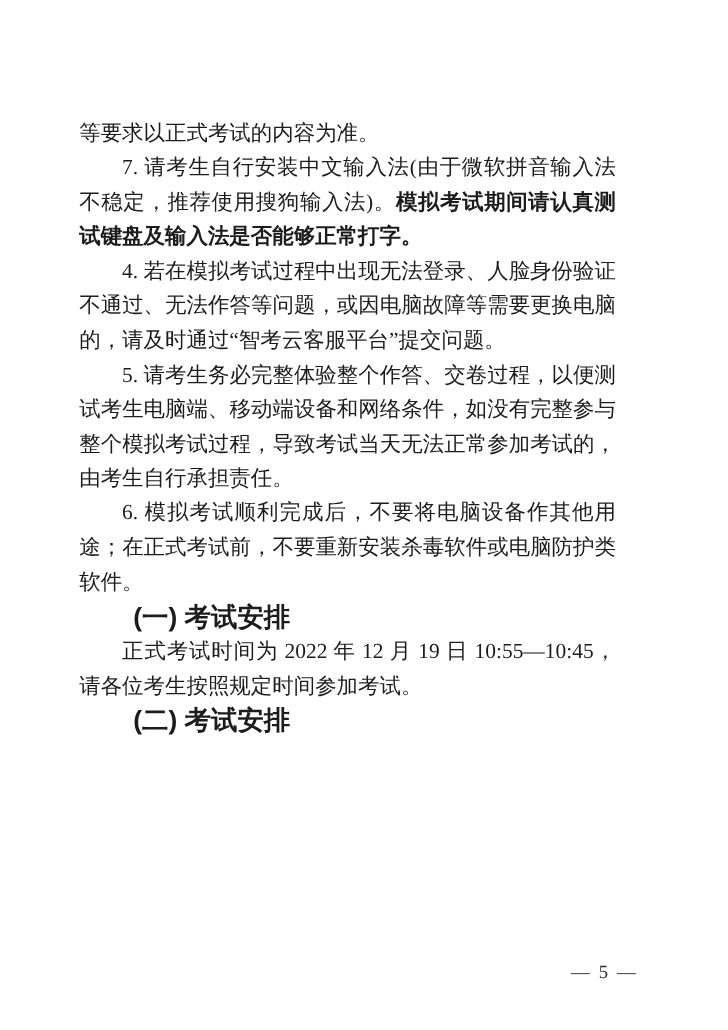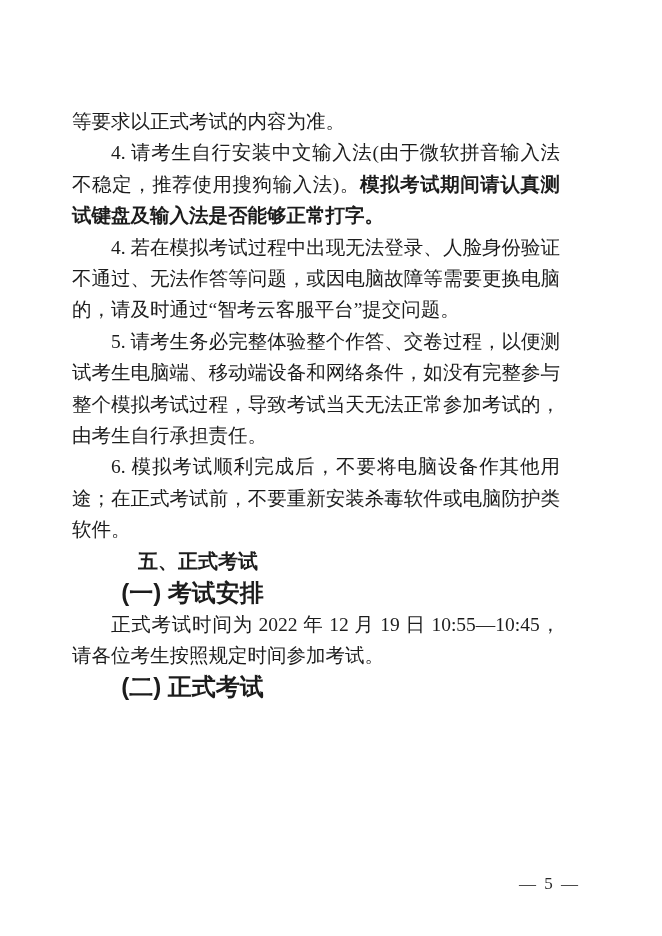--- a/index.html
+++ b/index.html
@@ -59,23 +59,22 @@
     letter-spacing: 2px;
     font-family: "Liberation Serif", "DejaVu Serif", serif;
   }
 </style>
 </head>
 <body>
 
 <div class="page">
   <div class="doc-content" id="doc-content">
       <p class="para noindent"><span class="run">等要求以正式考试的内容为准。</span></p>
-      <p class="para"><span class="run">4. 请考生自行安装中文输入法(由于微软拼音输入法不稳定，推荐使用搜狗输入法)。</span><span class="run-bold">模拟考试期间请认真测试键盘及输入法是否能够正常打字。</span></p>
+      <p class="para"><span class="run">7. 请考生自行安装中文输入法(由于微软拼音输入法不稳定，推荐使用搜狗输入法)。</span><span class="run-bold">模拟考试期间请认真测试键盘及输入法是否能够正常打字。</span></p>
       <p class="para"><span class="run">4. 若在模拟考试过程中出现无法登录、人脸身份验证不通过、无法作答等问题，或因电脑故障等需要更换电脑的，请及时通过“智考云客服平台”提交问题。</span></p>
       <p class="para"><span class="run">5. 请考生务必完整体验整个作答、交卷过程，以便测试考生电脑端、移动端设备和网络条件，如没有完整参与整个模拟考试过程，导致考试当天无法正常参加考试的，由考生自行承担责任。</span></p>
       <p class="para"><span class="run">6. 模拟考试顺利完成后，不要将电脑设备作其他用途；在正式考试前，不要重新安装杀毒软件或电脑防护类软件。</span></p>
-      <p class="heading1"><span class="run-bold">五、正式考试</span></p>
       <p class="heading2"><span class="run-bold">(一) 考试安排</span></p>
       <p class="para"><span class="run">正式考试时间为 2022 年 12 月 19 日 10:55—10:45，请各位考生按照规定时间参加考试。</span></p>
-      <p class="heading2"><span class="run-bold">(二) 正式考试</span></p>
+      <p class="heading2"><span class="run-bold">(二) 考试安排</span></p>
     </div>
   <div class="page-footer">— 5 —</div>
 </div>
 
 </body></html>

